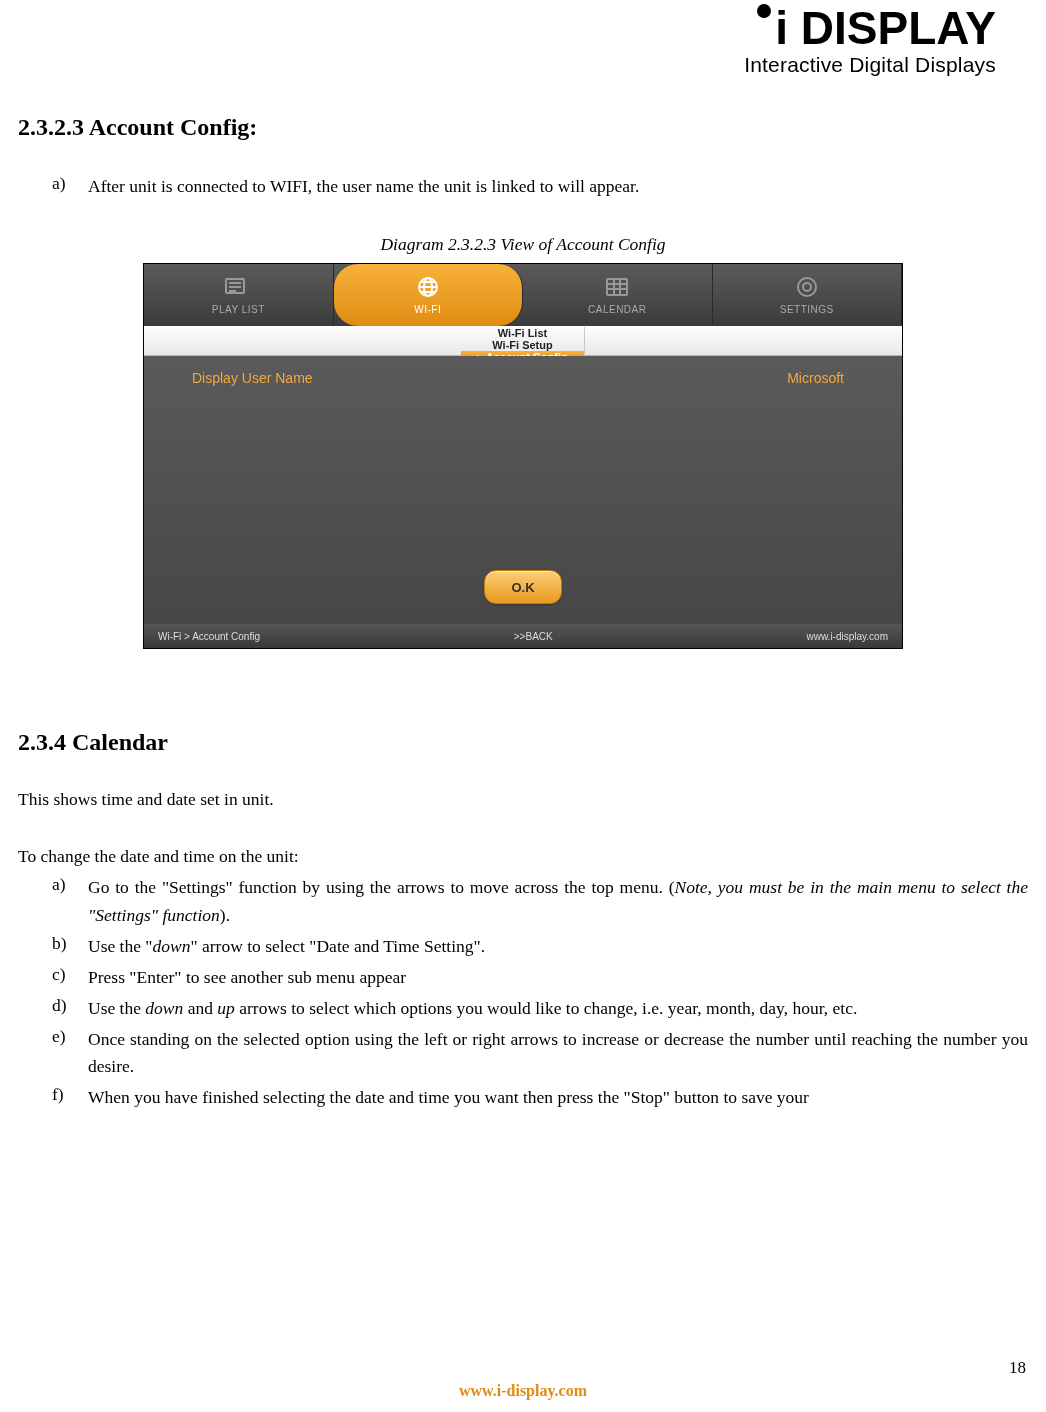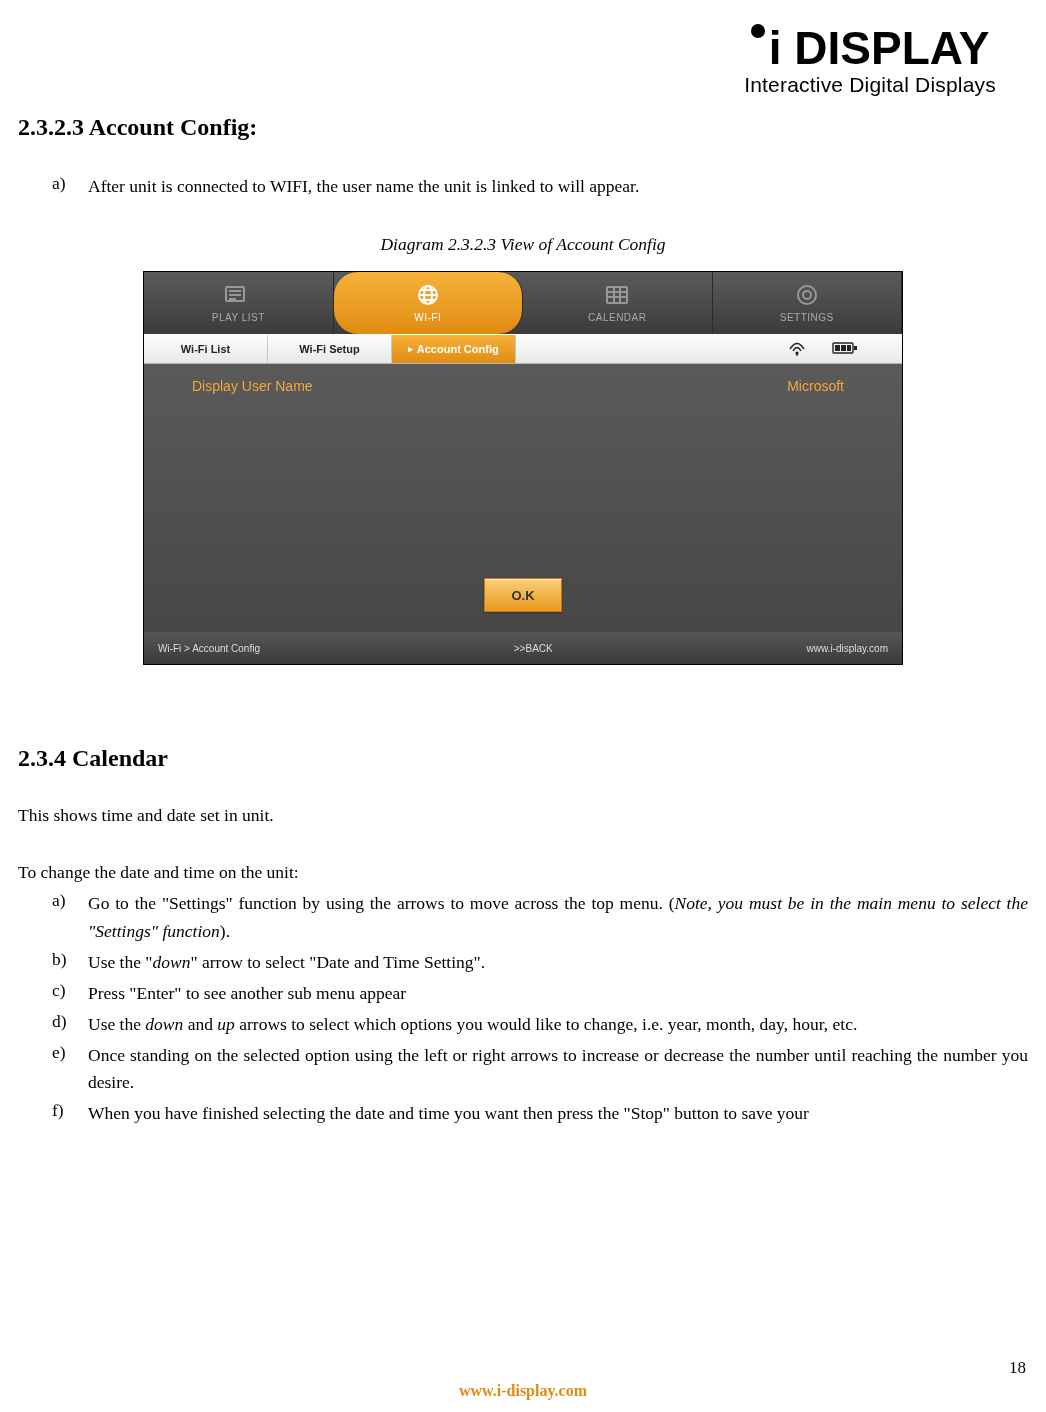--- a/index.html
+++ b/index.html
@@ -9,23 +9,23 @@
     color: #000;
     background: #fff;
     width: 1046px;
     margin: 0 auto;
     position: relative;
     min-height: 1412px;
     padding: 10px 18px 60px 18px;
   }
   .logo-wrap {
     position: absolute;
-    top: 24px;
+    top: 4px;
     right: 50px;
-    text-align: center;
+    text-align: right;
   }
   .logo-main {
     font-family: Arial, sans-serif;
     font-weight: 900;
     font-size: 46px;
     letter-spacing: 0px;
     line-height: 1;
     margin-bottom: 2px;
   }
   .logo-main .dot {
@@ -52,21 +52,21 @@
   .list-body { flex: 1; text-align: justify; line-height: 1.55; }
   .diagram-caption {
     text-align: center;
     font-style: italic;
     margin-top: 34px;
     margin-bottom: 4px;
   }
   
   .figure {
     width: 760px;
-    margin: 16px auto;
+    margin: 8px auto;
     border: 1px solid #000;
     font-family: Arial, sans-serif;
   }
   .topnav {
     display: flex;
     height: 62px;
     background: linear-gradient(#5b5b5b,#3b3b3b);
   }
   .topnav .navitem {
     flex: 1;
@@ -91,20 +91,21 @@
     margin-bottom: 5px;
   }
   .subnav {
     display: flex;
     align-items: center;
     height: 30px;
     background: linear-gradient(#fdfdfd,#e8e8e8);
     border-top: 1px solid #fff;
     border-bottom: 1px solid #b5b5b5;
     font-size: 11px;
+    flex-direction: column;
   }
   .subtab {
     width: 124px;
     height: 100%;
     display: flex;
     align-items: center;
     justify-content: center;
     border-right: 1px solid #c8c8c8;
     font-weight: bold;
     color: #222;
@@ -135,33 +136,33 @@
   }
   .ok-btn {
     position: absolute;
     left: 50%;
     bottom: 20px;
     transform: translateX(-50%);
     width: 78px;
     height: 34px;
     background: linear-gradient(#fbcf7a,#ea9a1e);
     border: 1px solid #c77a0d;
-    border-radius: 0;
+    border-radius: 12px;
     color: #333;
     font-weight: bold;
     font-size: 13px;
     display: flex;
     align-items: center;
     justify-content: center;
     box-shadow: 0 1px 2px rgba(0,0,0,.3), inset 0 1px 0 rgba(255,255,255,.6);
   }
   .footbar {
     display: flex;
     align-items: center;
-    height: 32px;
+    height: 24px;
     background: linear-gradient(#565656,#3a3a3a);
     color: #ddd;
     font-size: 10px;
     padding: 0 14px;
     justify-content: space-between;
   }
   .footbar .mid { flex: 1; text-align: center; }
   
   .sec234-h { font-weight: bold; font-size: 24px; margin-top: 80px; }
   .para { margin-top: 30px; line-height: 1.55; text-align: justify; }

